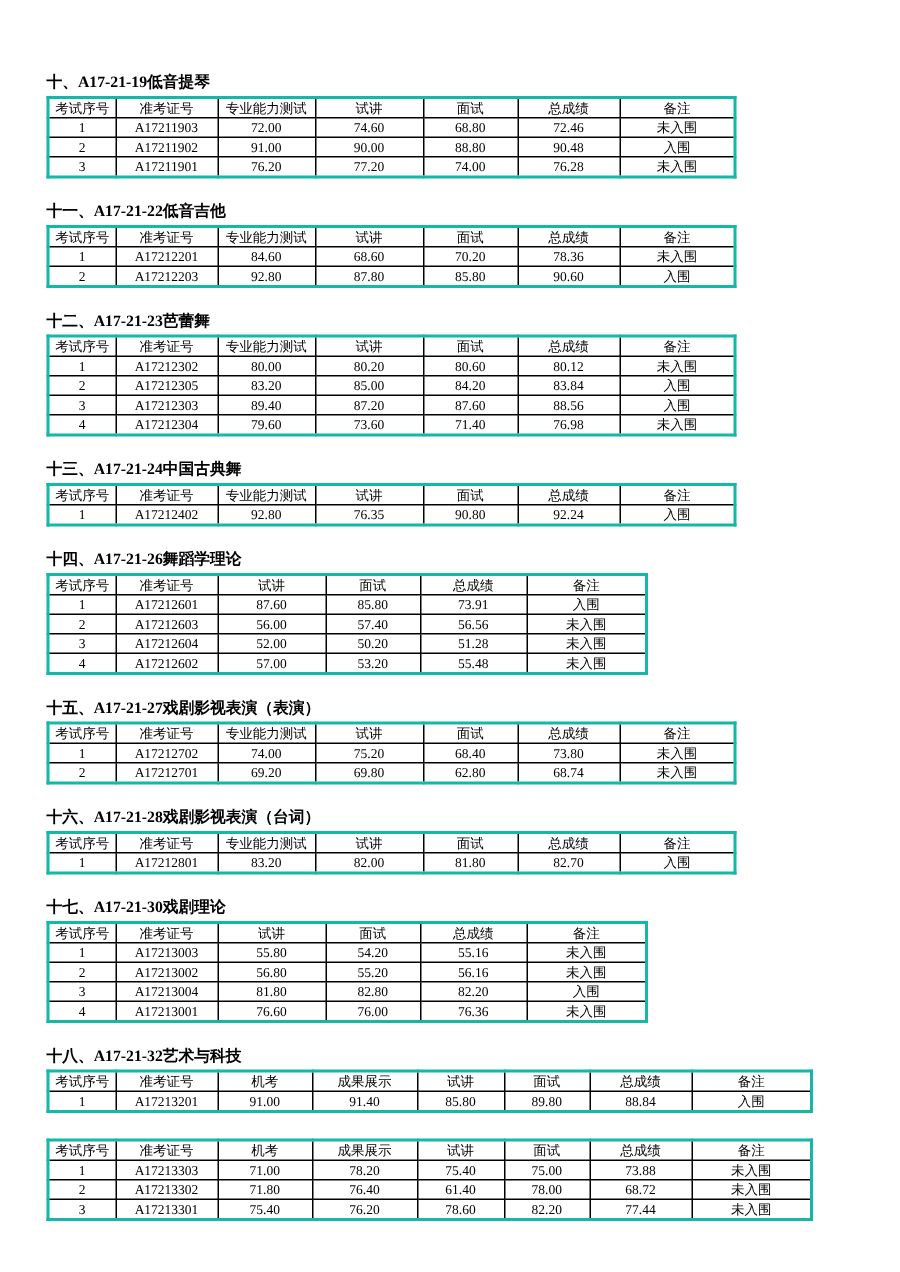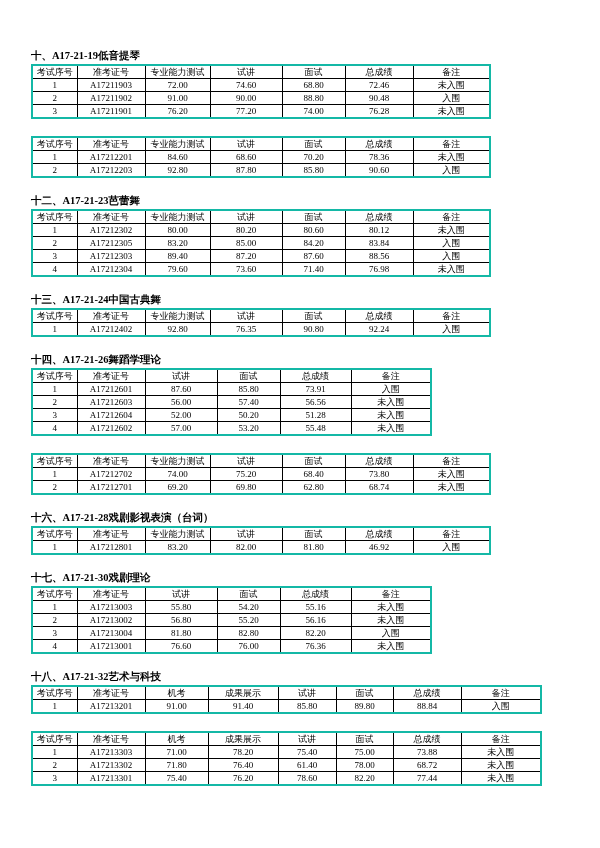--- a/index.html
+++ b/index.html
@@ -102,20 +102,21 @@
               <td>76.20</td>
               <td>77.20</td>
               <td>74.00</td>
               <td>76.28</td>
               <td>未入围</td>
             </tr>
           </tbody>
         </table>
       </div>
       <div class="section">
+        <div class="section-title">十一、A17-21-22低音吉他</div>
         <table class="results" style="width: 458px;">
           <colgroup>
             <col style="width: 45px;">
             <col style="width: 68px;">
             <col style="width: 65px;">
             <col style="width: 72px;">
             <col style="width: 63px;">
             <col style="width: 68px;">
             <col style="width: 77px;">
           </colgroup>
@@ -302,20 +303,21 @@
               <td>A17212602</td>
               <td>57.00</td>
               <td>53.20</td>
               <td>55.48</td>
               <td>未入围</td>
             </tr>
           </tbody>
         </table>
       </div>
       <div class="section">
+        <div class="section-title">十五、A17-21-27戏剧影视表演（表演）</div>
         <table class="results" style="width: 458px;">
           <colgroup>
             <col style="width: 45px;">
             <col style="width: 68px;">
             <col style="width: 65px;">
             <col style="width: 72px;">
             <col style="width: 63px;">
             <col style="width: 68px;">
             <col style="width: 77px;">
           </colgroup>
@@ -375,21 +377,21 @@
               <th>备注</th>
             </tr>
           </thead>
           <tbody>
             <tr>
               <td>1</td>
               <td>A17212801</td>
               <td>83.20</td>
               <td>82.00</td>
               <td>81.80</td>
-              <td>46.92</td>
+              <td>82.70</td>
               <td>入围</td>
             </tr>
           </tbody>
         </table>
       </div>
       <div class="section">
         <div class="section-title">十七、A17-21-30戏剧理论</div>
         <table class="results" style="width: 399px;">
           <colgroup>
             <col style="width: 45px;">

